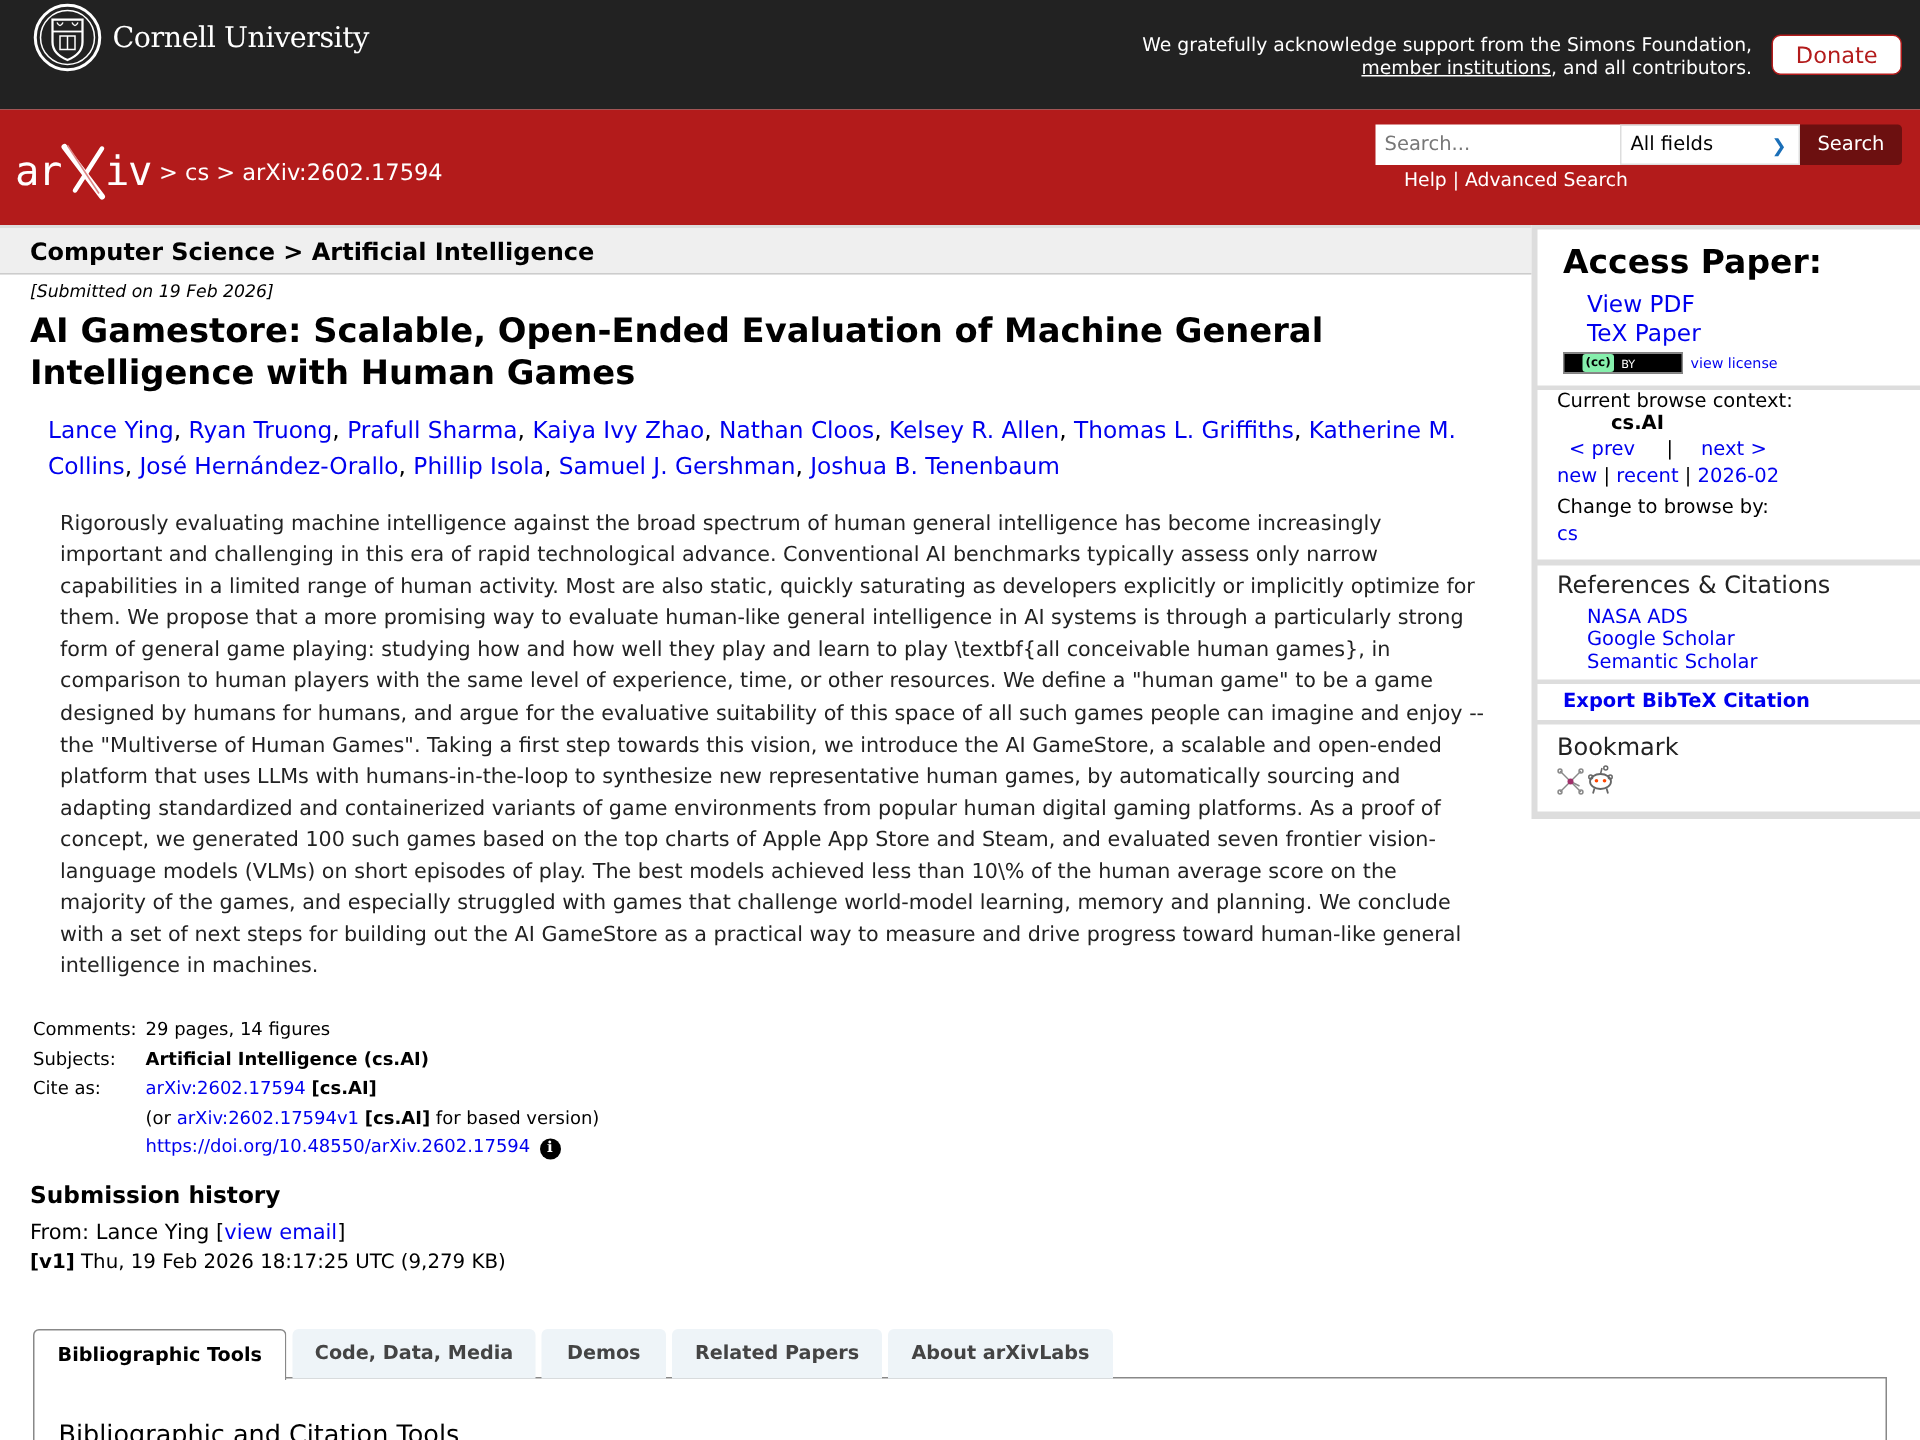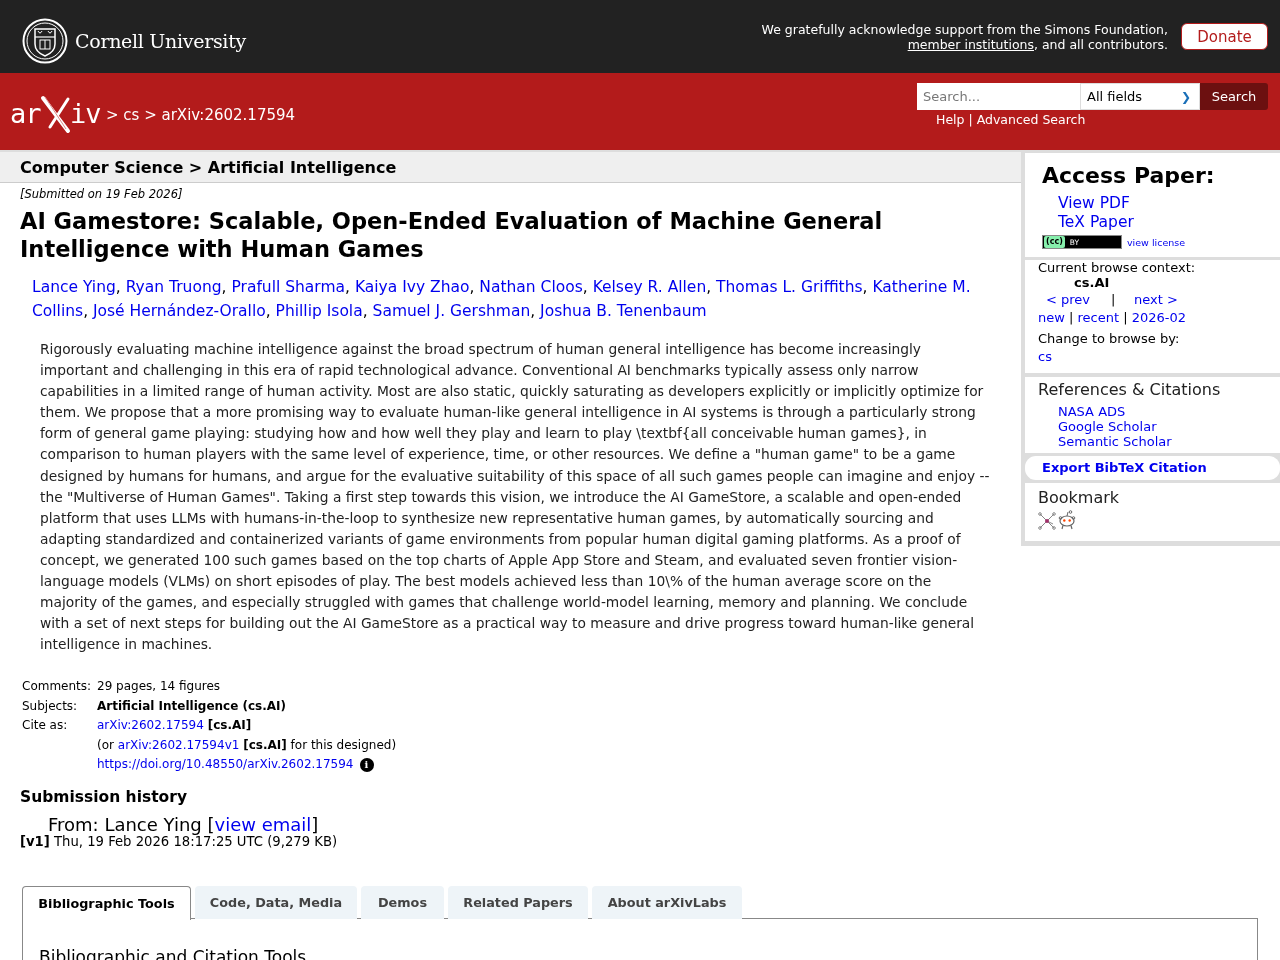--- a/index.html
+++ b/index.html
@@ -2,21 +2,21 @@
 <html><head>
 <meta charset="utf-8">
 <style>
   * { box-sizing: border-box; margin: 0; padding: 0; }
   html, body { width: 1280px; height: 960px; overflow: hidden; background: #fff; }
   body { font-family: "DejaVu Sans", sans-serif; color: #000; font-size: 14px; position: relative; }
   a { color: #0000ee; text-decoration: none; }
 
   
   .cornell-bar { position: absolute; left: 0; top: 0; width: 1280px; height: 73px; background: #222222; }
-  .cornell-logo { position: absolute; left: 22px; top: 18px; display: flex; align-items: center; }
+  .cornell-logo { position: absolute; left: 22px; top: 2px; display: flex; align-items: center; }
   .cornell-seal { width: 46px; height: 46px; }
   .cornell-name { color: #fff; font-family: "DejaVu Serif", serif; font-size: 19px; margin-left: 7px; letter-spacing: -0.3px; }
   .support-text { position: absolute; right: 112px; top: 22px; color: #fff; font-size: 12.5px; text-align: right; line-height: 15px; }
   .support-text .member-link { color: #fff; text-decoration: underline; }
   .donate-btn { position: absolute; left: 1181px; top: 23px; width: 87px; height: 27px; background: #fff; color: #b31b1b; border: 1px solid #b31b1b; border-radius: 6px; font-size: 15px; display: flex; align-items: center; justify-content: center; }
 
   
   .arxiv-bar { position: absolute; left: 0; top: 73px; width: 1280px; height: 77px; background: #b31b1b; }
   .arxiv-logo { position: absolute; left: 10px; top: 20px; width: 92px; height: 42px; }
   .arxiv-crumbs { position: absolute; left: 106px; top: 33px; color: #fff; font-size: 15px; }
@@ -35,37 +35,37 @@
   .authors { position: absolute; left: 32px; top: 275px; width: 990px; font-size: 15.5px; line-height: 24px; }
   .abstract { position: absolute; left: 40px; top: 339px; width: 950px; font-size: 13.8px; line-height: 21.1px; color: #222; }
 
   .meta { position: absolute; left: 20px; top: 677px; font-size: 12px; line-height: 19.5px; }
   .meta-row { display: flex; }
   .meta-label { width: 77px; padding-left: 2px; }
   .meta-val b { font-weight: bold; }
   .info-icon { display: inline-block; width: 14px; height: 14px; border-radius: 50%; background: #000; color: #fff; font-size: 10px; font-weight: bold; text-align: center; line-height: 14px; margin-left: 6px; font-family: "DejaVu Serif", serif; }
 
   .sub-hist-title { position: absolute; left: 20px; top: 788px; font-weight: bold; font-size: 15.5px; }
-  .sub-from { position: absolute; left: 20px; top: 814px; font-size: 18px; margin-left: 28px; }
+  .sub-from { position: absolute; left: 20px; top: 814px; font-size: 14px; }
   .sub-v1 { position: absolute; left: 20px; top: 834px; font-size: 13.2px; }
 
   
   .tabs { position: absolute; left: 22px; top: 886px; display: flex; }
   .tab { height: 33px; background: #eef4f8; border-radius: 4px 4px 0 0; font-size: 12.8px; font-weight: bold; color: #444; display: flex; align-items: center; justify-content: center; margin-right: 4px; }
   .tab.active { background: #fff; border: 1px solid #888; border-bottom: none; color: #000; height: 34px; }
   .tab-panel { position: absolute; left: 22px; top: 918px; width: 1236px; height: 60px; border: 1px solid #888; border-bottom: none; }
   .tab-panel-title { position: absolute; left: 16px; top: 28px; font-size: 17px; }
 
   
   .sidebar { position: absolute; left: 1021px; top: 150px; width: 259px; height: 396px; background: #ddd; }
   .sb-box { position: absolute; left: 4px; background: #fff; width: 255px; }
   .access-title { position: absolute; left: 17px; top: 10px; font-size: 22px; font-weight: bold; }
   .access-link { position: absolute; left: 33px; font-size: 15.5px; }
   .cc-badge { position: absolute; left: 17px; top: 82px; width: 80px; height: 14px; background: #000; border: 1px solid #888; display: flex; align-items: center; }
-  .cc-left { background: #86efac; color: #000; font-size: 8px; font-weight: bold; padding: 0 2px; height: 12px; line-height: 12px; margin-left: 1px; border-radius: 2px; }
+  .cc-left { background: #86efac; color: #000; font-size: 8px; font-weight: bold; padding: 0 2px; height: 12px; line-height: 12px; margin-left: 12px; border-radius: 2px; }
   .cc-by { color: #fff; font-size: 7.5px; margin-left: 5px; }
   .view-license { position: absolute; left: 102px; top: 84px; font-size: 9.5px; }
   .sb-text { position: absolute; left: 13px; font-size: 13px; }
   .sb-bold { font-weight: bold; margin-left: 36px; }
   .sb-heading { position: absolute; left: 13px; font-size: 16px; color: #222; }
   .sb-indent-link { position: absolute; left: 33px; font-size: 13px; }
   .export-link { position: absolute; left: 17px; font-size: 13px; font-weight: bold; }
 </style>
 </head>
 <body>
@@ -131,21 +131,21 @@
   <div class="meta-row">
     <span class="meta-label">Subjects:</span>
     <b class="meta-val">Artificial Intelligence (cs.AI)</b>
   </div>
   <div class="meta-row">
     <span class="meta-label">Cite as:</span>
     <span class="meta-val"><a>arXiv:2602.17594</a> <b>[cs.AI]</b></span>
   </div>
   <div class="meta-row">
     <span class="meta-label"></span>
-    <span class="meta-val"><span>(or </span><a>arXiv:2602.17594v1</a> <b>[cs.AI]</b><span> for this designed)</span></span>
+    <span class="meta-val"><span>(or </span><a>arXiv:2602.17594v1</a> <b>[cs.AI]</b><span> for based version)</span></span>
   </div>
   <div class="meta-row">
     <span class="meta-label"></span>
     <span class="meta-val"><a>https://doi.org/10.48550/arXiv.2602.17594</a><span class="info-icon">i</span></span>
   </div>
 </div>
 
 <h2 class="sub-hist-title">Submission history</h2>
 <div class="sub-from">
   <span>From: Lance Ying [</span><a>view email</a><span>]</span>
@@ -190,21 +190,21 @@
     <a class="sb-text" style="top:89px">cs</a>
   </div>
 
   <div class="sb-box" style="top:227px;height:76px;">
     <div class="sb-heading" style="top:3px">References &amp; Citations</div>
     <a class="sb-indent-link" style="top:27px">NASA ADS</a>
     <a class="sb-indent-link" style="top:42px">Google Scholar</a>
     <a class="sb-indent-link" style="top:57px">Semantic Scholar</a>
   </div>
 
-  <div class="sb-box" style="top:306px;height:24px;border-radius:11px;">
+  <div class="sb-box" style="top:306px;height:24px;">
     <a class="export-link" style="top:4px">Export BibTeX Citation</a>
   </div>
 
   <div class="sb-box" style="top:333px;height:58px;">
     <div class="sb-heading" style="top:5px">Bookmark</div>
     <svg style="position:absolute;left:13px;top:29px" width="18" height="18" viewBox="0 0 18 18">
       <line x1="2" y1="2" x2="16" y2="16" stroke="#888" stroke-width="1"></line>
       <line x1="16" y1="2" x2="2" y2="16" stroke="#888" stroke-width="1"></line>
       <line x1="9" y1="9" x2="15" y2="12" stroke="#888" stroke-width="1"></line>
       <circle cx="9" cy="9" r="2" fill="#a0306a"></circle>

